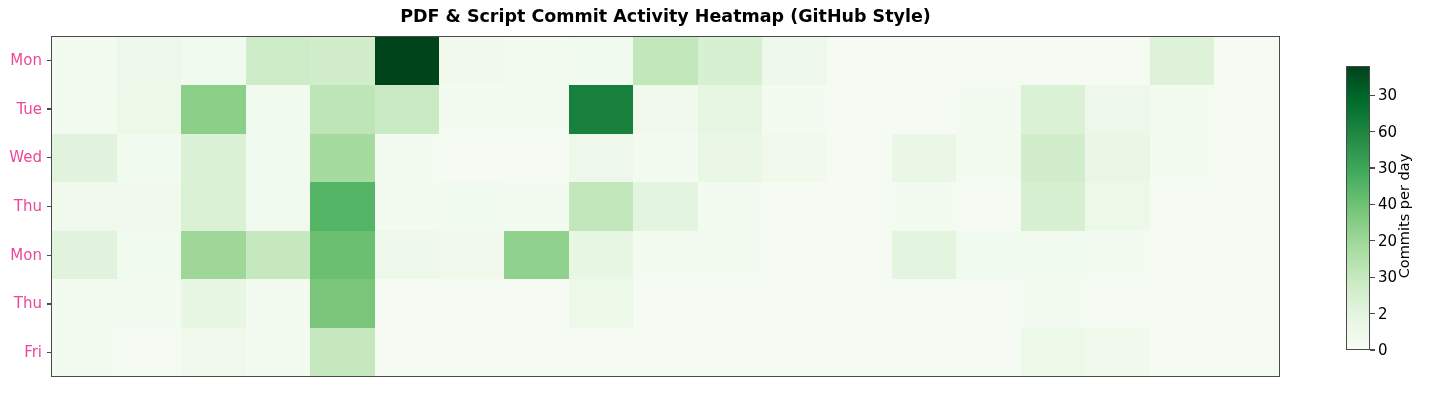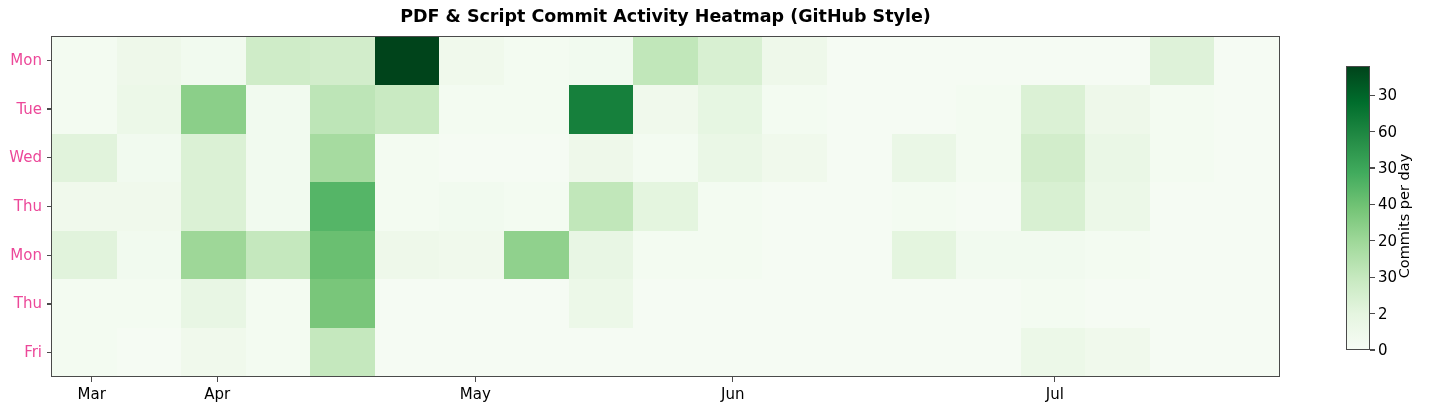--- a/index.html
+++ b/index.html
@@ -351,42 +351,20 @@
         <div class="heat-cell" style="background: rgb(245, 251, 243);"></div>
         <div class="heat-cell" style="background: rgb(245, 251, 243);"></div>
         <div class="heat-cell" style="background: rgb(245, 251, 243);"></div>
         <div class="heat-cell" style="background: rgb(236, 248, 232);"></div>
         <div class="heat-cell" style="background: rgb(240, 249, 236);"></div>
         <div class="heat-cell" style="background: rgb(245, 251, 243);"></div>
         <div class="heat-cell" style="background: rgb(245, 251, 243);"></div>
       </div>
   </div>
 
-  <div id="x-axis">
-      <div class="xtick" style="left: 40.7511px;">
-        <div class="xtick-mark"></div>
-        <div class="xtick-label">Mar</div>
-      </div>
-      <div class="xtick" style="left: 166.238px;">
-        <div class="xtick-mark"></div>
-        <div class="xtick-label">Apr</div>
-      </div>
-      <div class="xtick" style="left: 424.328px;">
-        <div class="xtick-mark"></div>
-        <div class="xtick-label">May</div>
-      </div>
-      <div class="xtick" style="left: 681.772px;">
-        <div class="xtick-mark"></div>
-        <div class="xtick-label">Jun</div>
-      </div>
-      <div class="xtick" style="left: 1003.9px;">
-        <div class="xtick-mark"></div>
-        <div class="xtick-label">Jul</div>
-      </div>
-    </div>
 
   <div id="colorbar-wrap">
     <div id="colorbar-gradient" style="background: linear-gradient(to top, rgb(247, 252, 245) 0%, rgb(229, 245, 224) 12.5%, rgb(199, 233, 192) 25%, rgb(161, 217, 155) 37.5%, rgb(116, 196, 118) 50%, rgb(65, 171, 93) 62.5%, rgb(35, 139, 69) 75%, rgb(0, 109, 44) 87.5%, rgb(0, 68, 27) 100%);"></div>
     <div id="colorbar-ticks">
         <div class="cbtick" style="top: 284px;">
           <div class="cbtick-mark"></div>
           <div class="cbtick-label">0</div>
         </div>
         <div class="cbtick" style="top: 247.59px;">
           <div class="cbtick-mark"></div>

